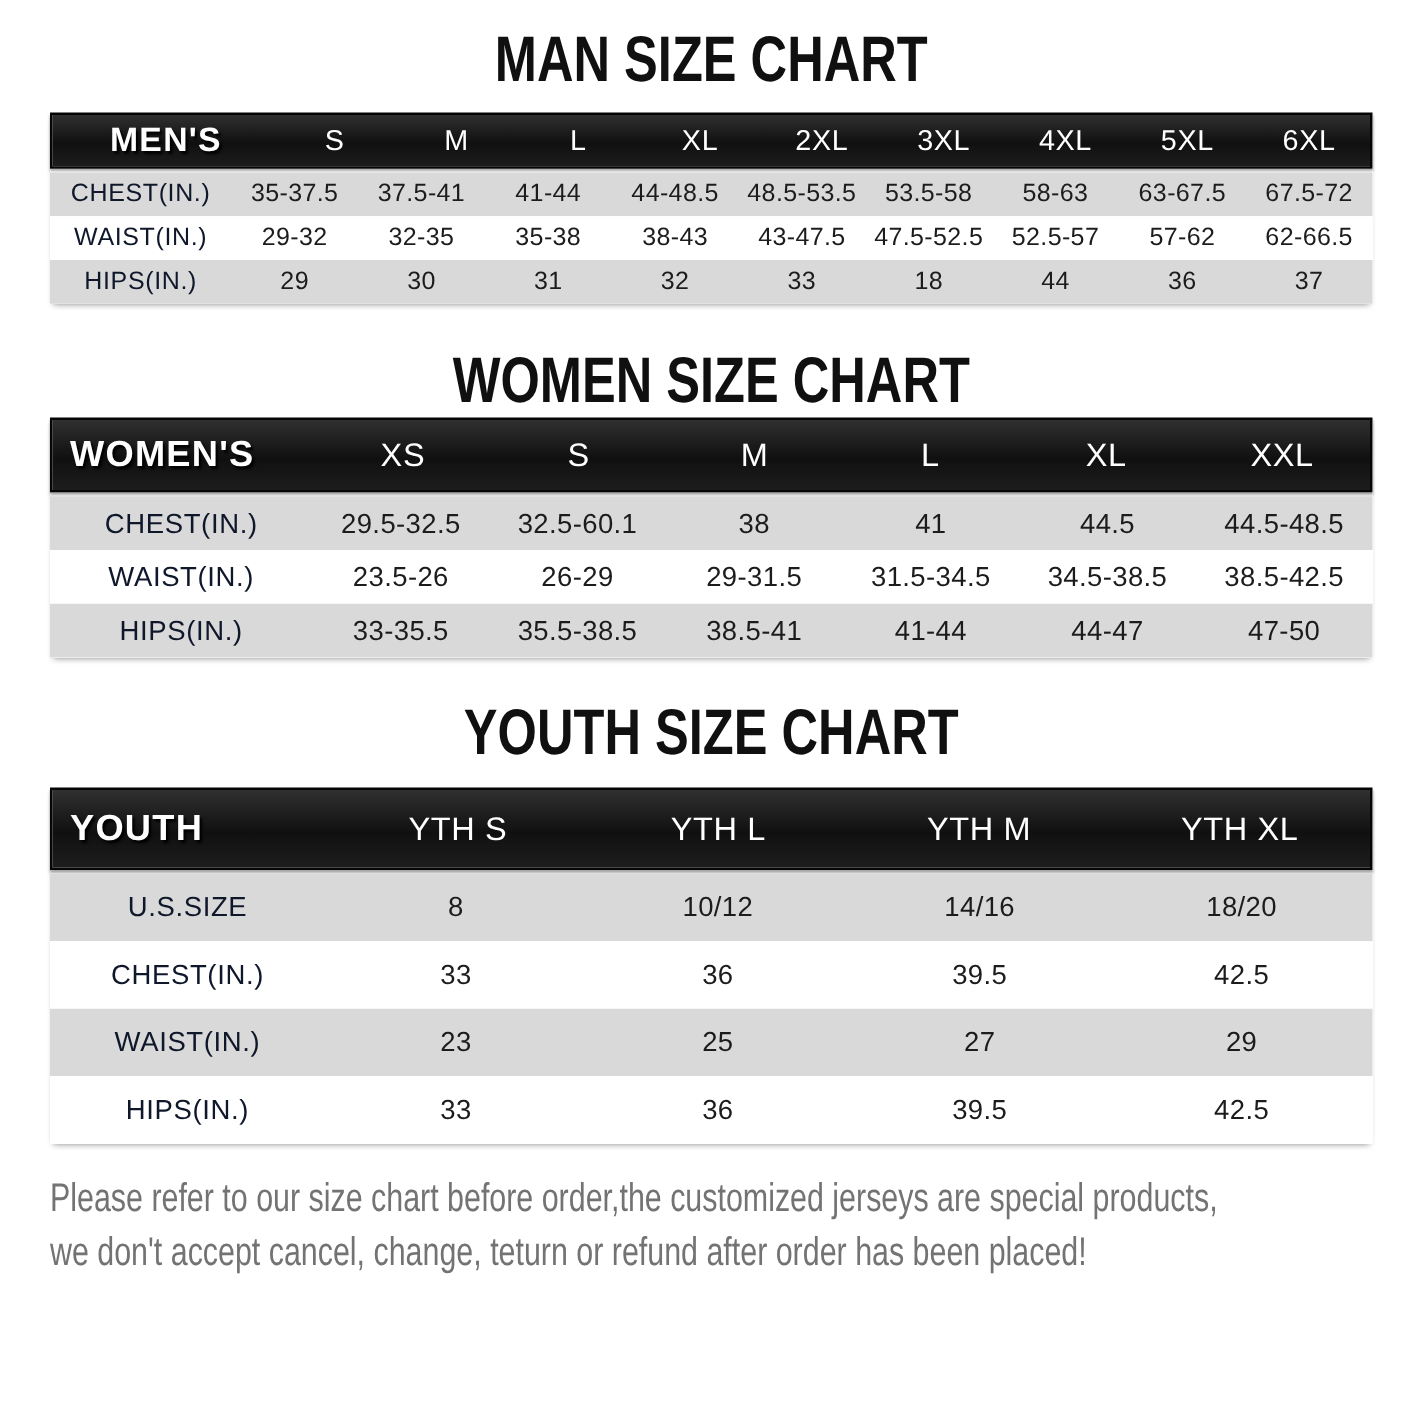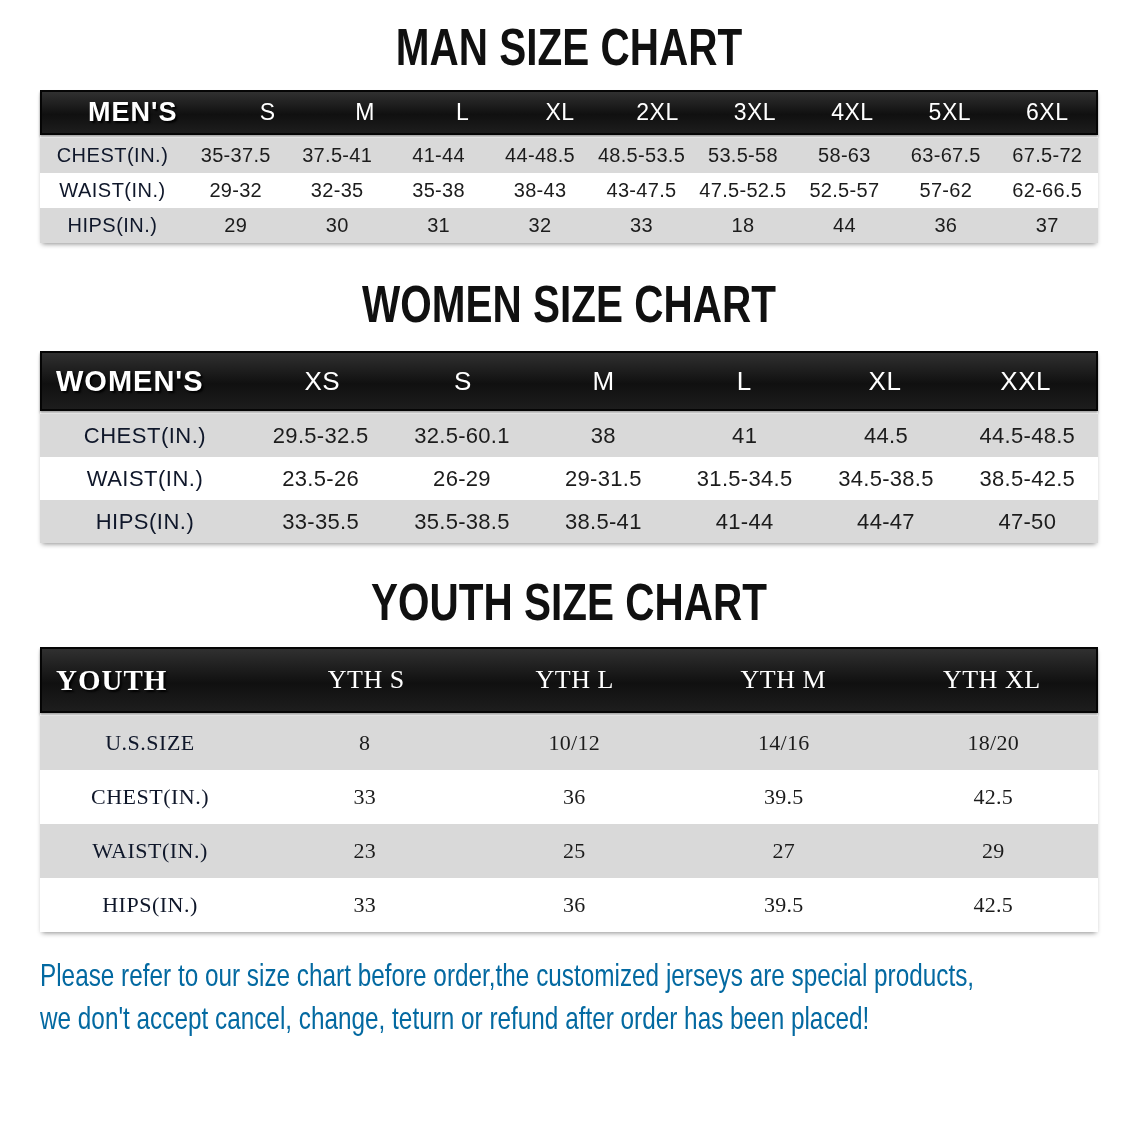--- a/index.html
+++ b/index.html
@@ -38,22 +38,22 @@
   section.s0 { margin-top: 20px; }
   section.s1 { margin-top: 34px; }
   section.s2 { margin-top: 32px; }
 
   .sizetable {
     width: 1058px;
     margin: 0 auto;
     box-shadow: 0 3px 5px -2px rgba(0,0,0,0.45);
   }
   .s0 .sizetable { margin-top: 16px; }
-  .s1 .sizetable { margin-top: 20px; }
-  .s2 .sizetable { margin-top: 18px; font-family: Liberation Serif, serif; }
+  .s1 .sizetable { margin-top: 3px; }
+  .s2 .sizetable { margin-top: 18px; }
 
   .thead {
     display: grid;
     align-items: center;
     background: linear-gradient(180deg, #303030 0%, #101010 55%, #1d1d1d 100%);
     color: #ffffff;
     border: 2px solid #050505;
     box-sizing: border-box;
     margin-bottom: 3px;
     box-shadow: 0 2px 2px rgba(0,0,0,0.35);
@@ -74,21 +74,21 @@
   .s0 .thead { height: 45px; font-size: 23px; }
   .s0 .th.label { font-size: 27px; }
   .s0 .trow { height: 35px; font-size: 20px; }
   .s1 .thead { height: 60px; font-size: 26px; }
   .s1 .th.label { font-size: 29px; }
   .s1 .trow { height: 43px; font-size: 22px; }
   .s2 .thead { height: 66px; font-size: 26px; }
   .s2 .th.label { font-size: 29px; }
   .s2 .trow { height: 54px; font-size: 22px; }
 
-  .disclaimer { margin: 22px 0 0 40px; color: #0369a1; }
+  .disclaimer { margin: 22px 0 0 40px; color: #737373; }
   .disclaimer p {
     margin: 0;
     font-size: 32px;
     line-height: 43px;
     white-space: nowrap;
     display: block;
     transform: scaleX(0.76);
     transform-origin: left center;
   }
 </style>

